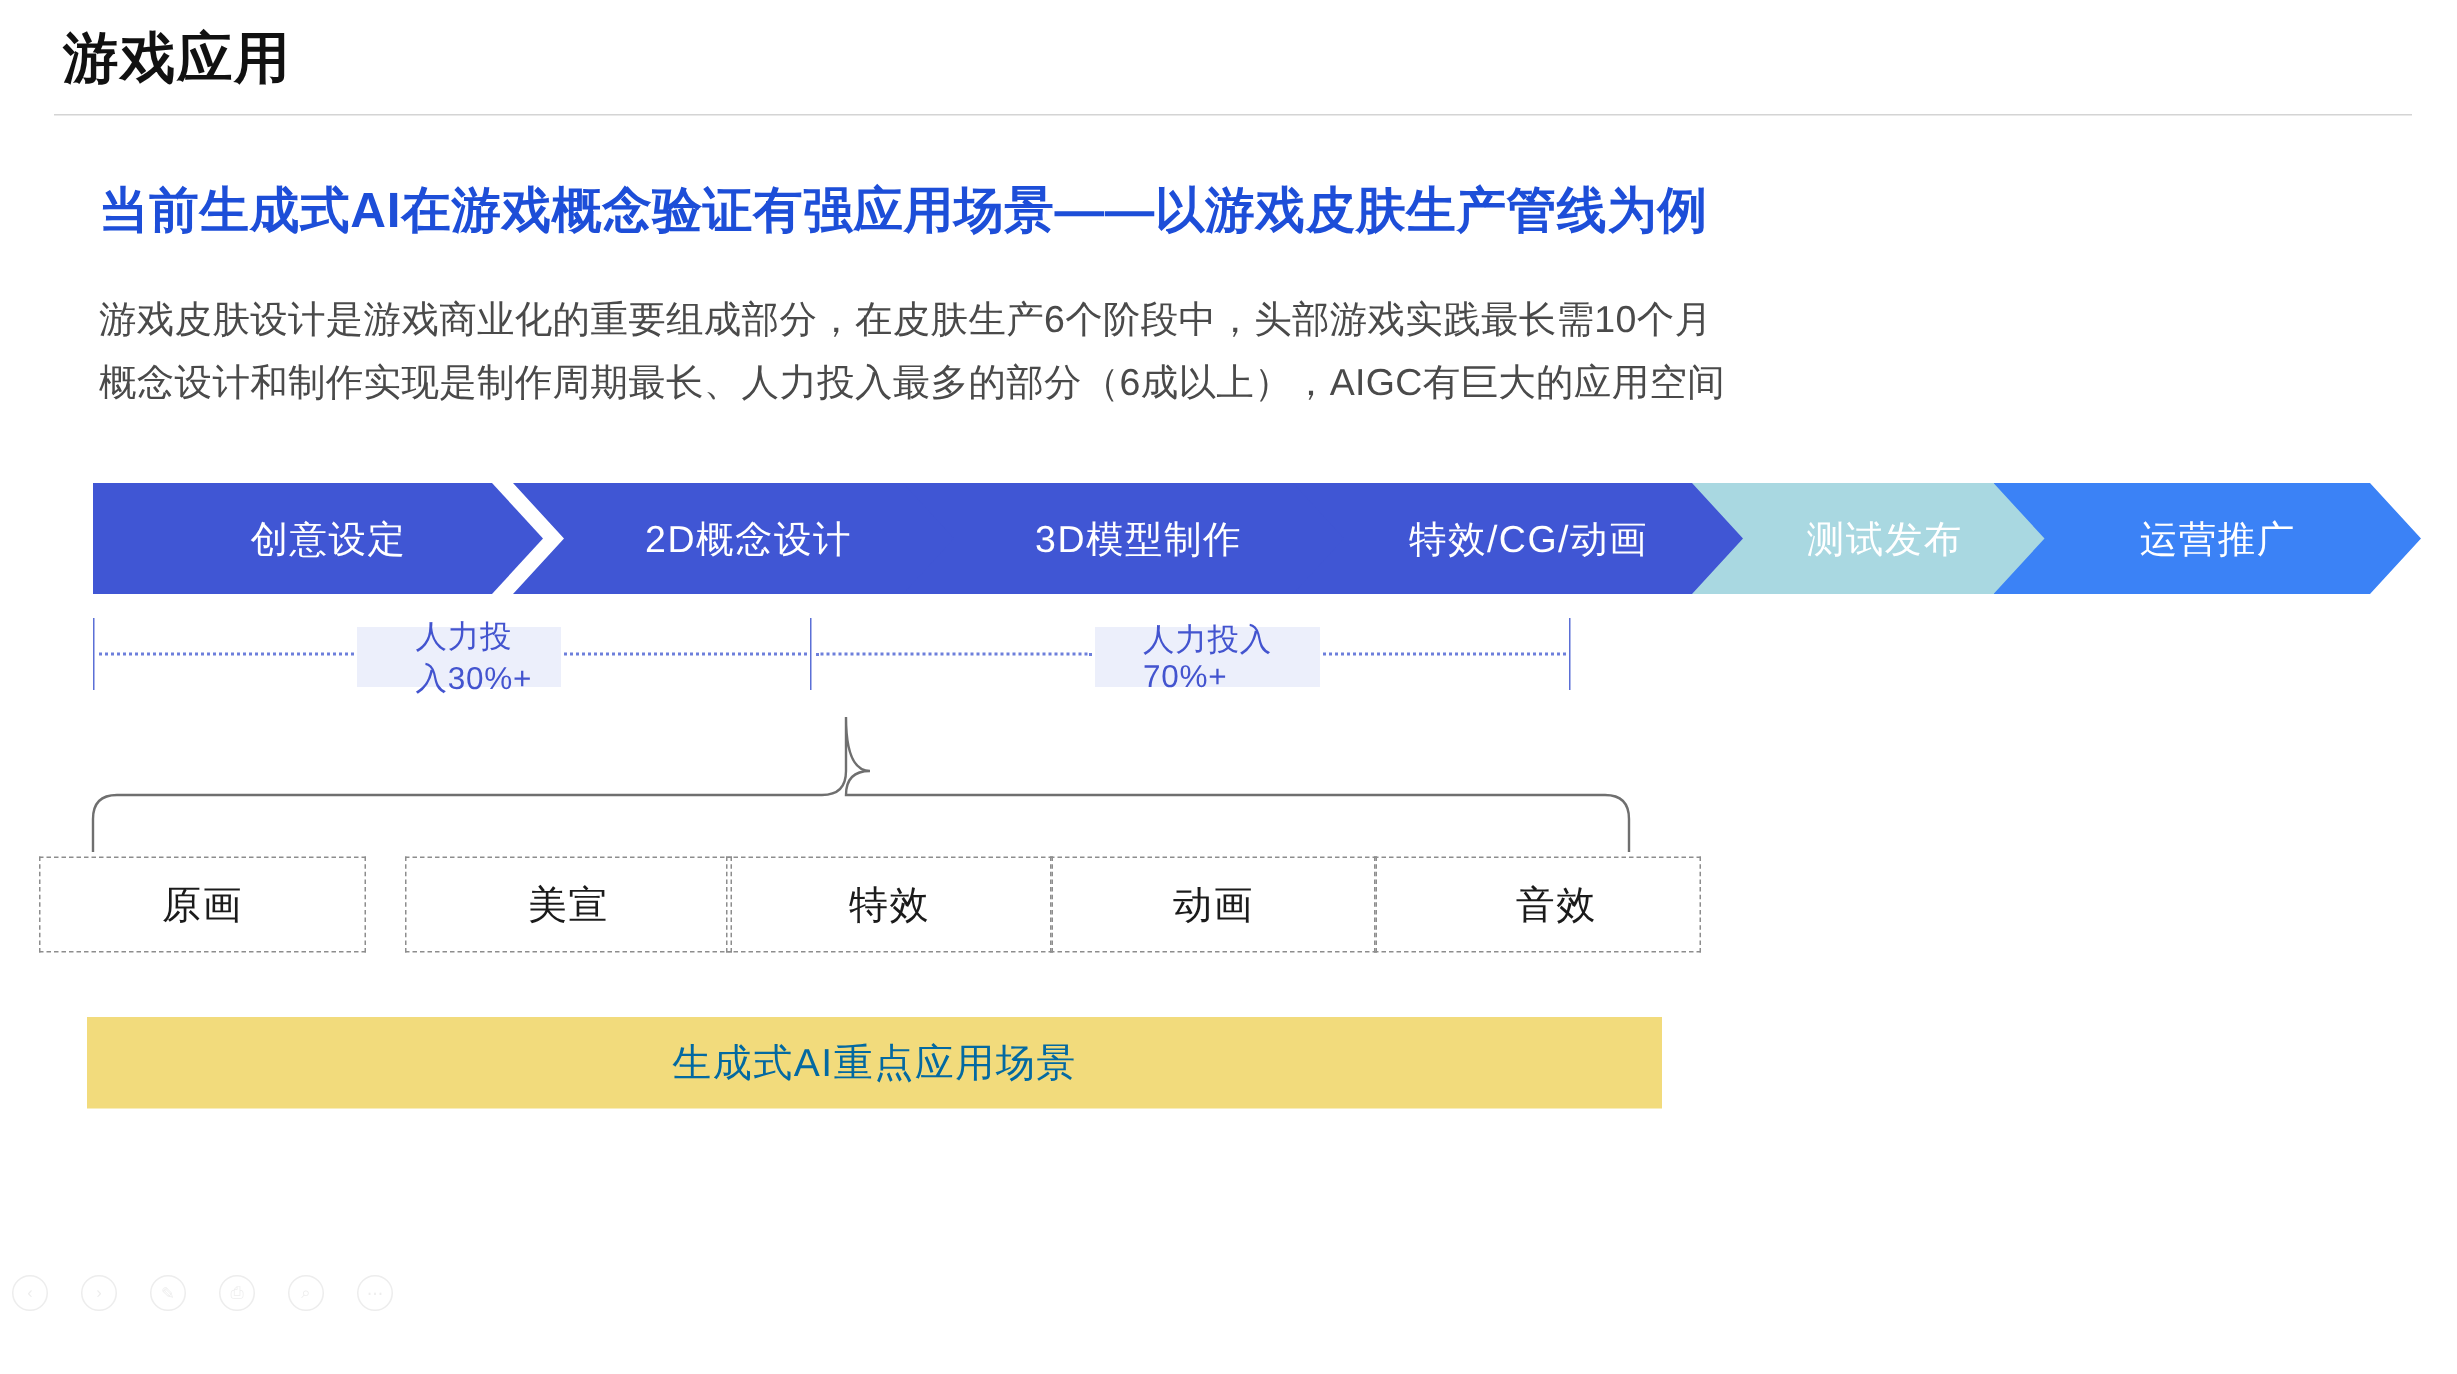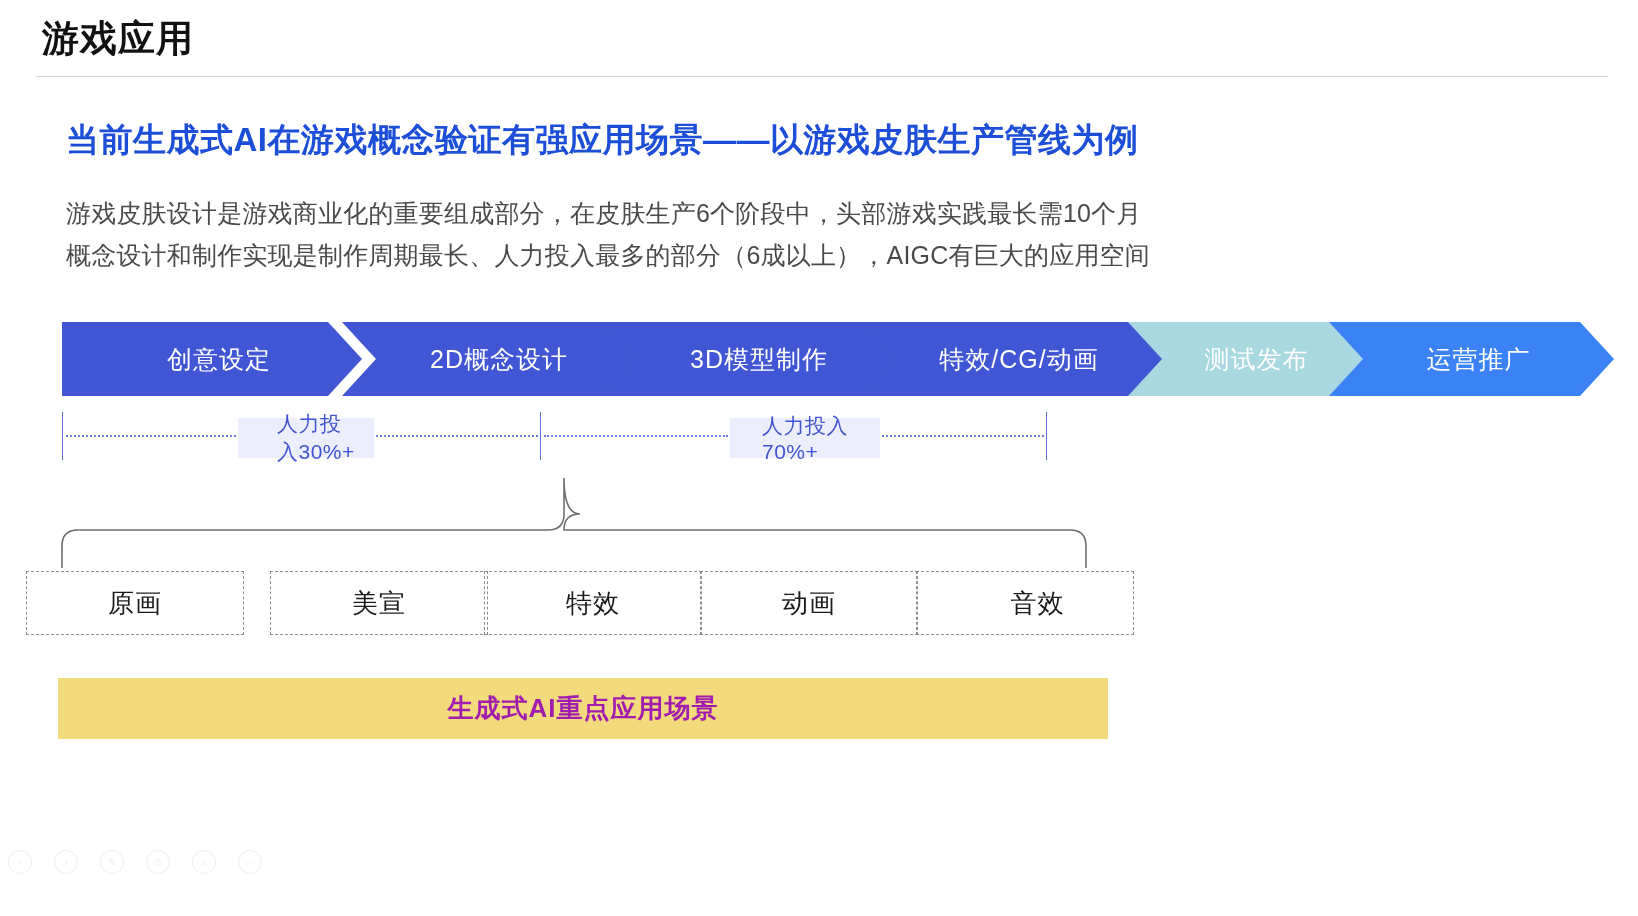--- a/index.html
+++ b/index.html
@@ -80,21 +80,21 @@
     font-size: 26px; color: #1b1b1b; letter-spacing: 1px;
   }
 
   
   .banner {
     position: absolute; left: 58px; top: 678px; width: 1050px; height: 61px;
     background: #f2db7c;
     display: flex; align-items: center; justify-content: center;
   }
   .banner-text {
-    font-size: 26px; font-weight: bold; color: #a21caf; letter-spacing: 1px;
+    font-size: 26px; font-weight: normal; color: #0369a1; letter-spacing: 1px;
   }
 
   
   .toolbar { position: absolute; left: 0; bottom: 36px; width: 300px; height: 30px; }
   .tb-btn {
     position: absolute; top: 0; width: 24px; height: 24px;
     border: 1px solid #ededed; border-radius: 50%;
     display: flex; align-items: center; justify-content: center;
     color: #ededed; font-size: 11px; background: #fff;
   }

